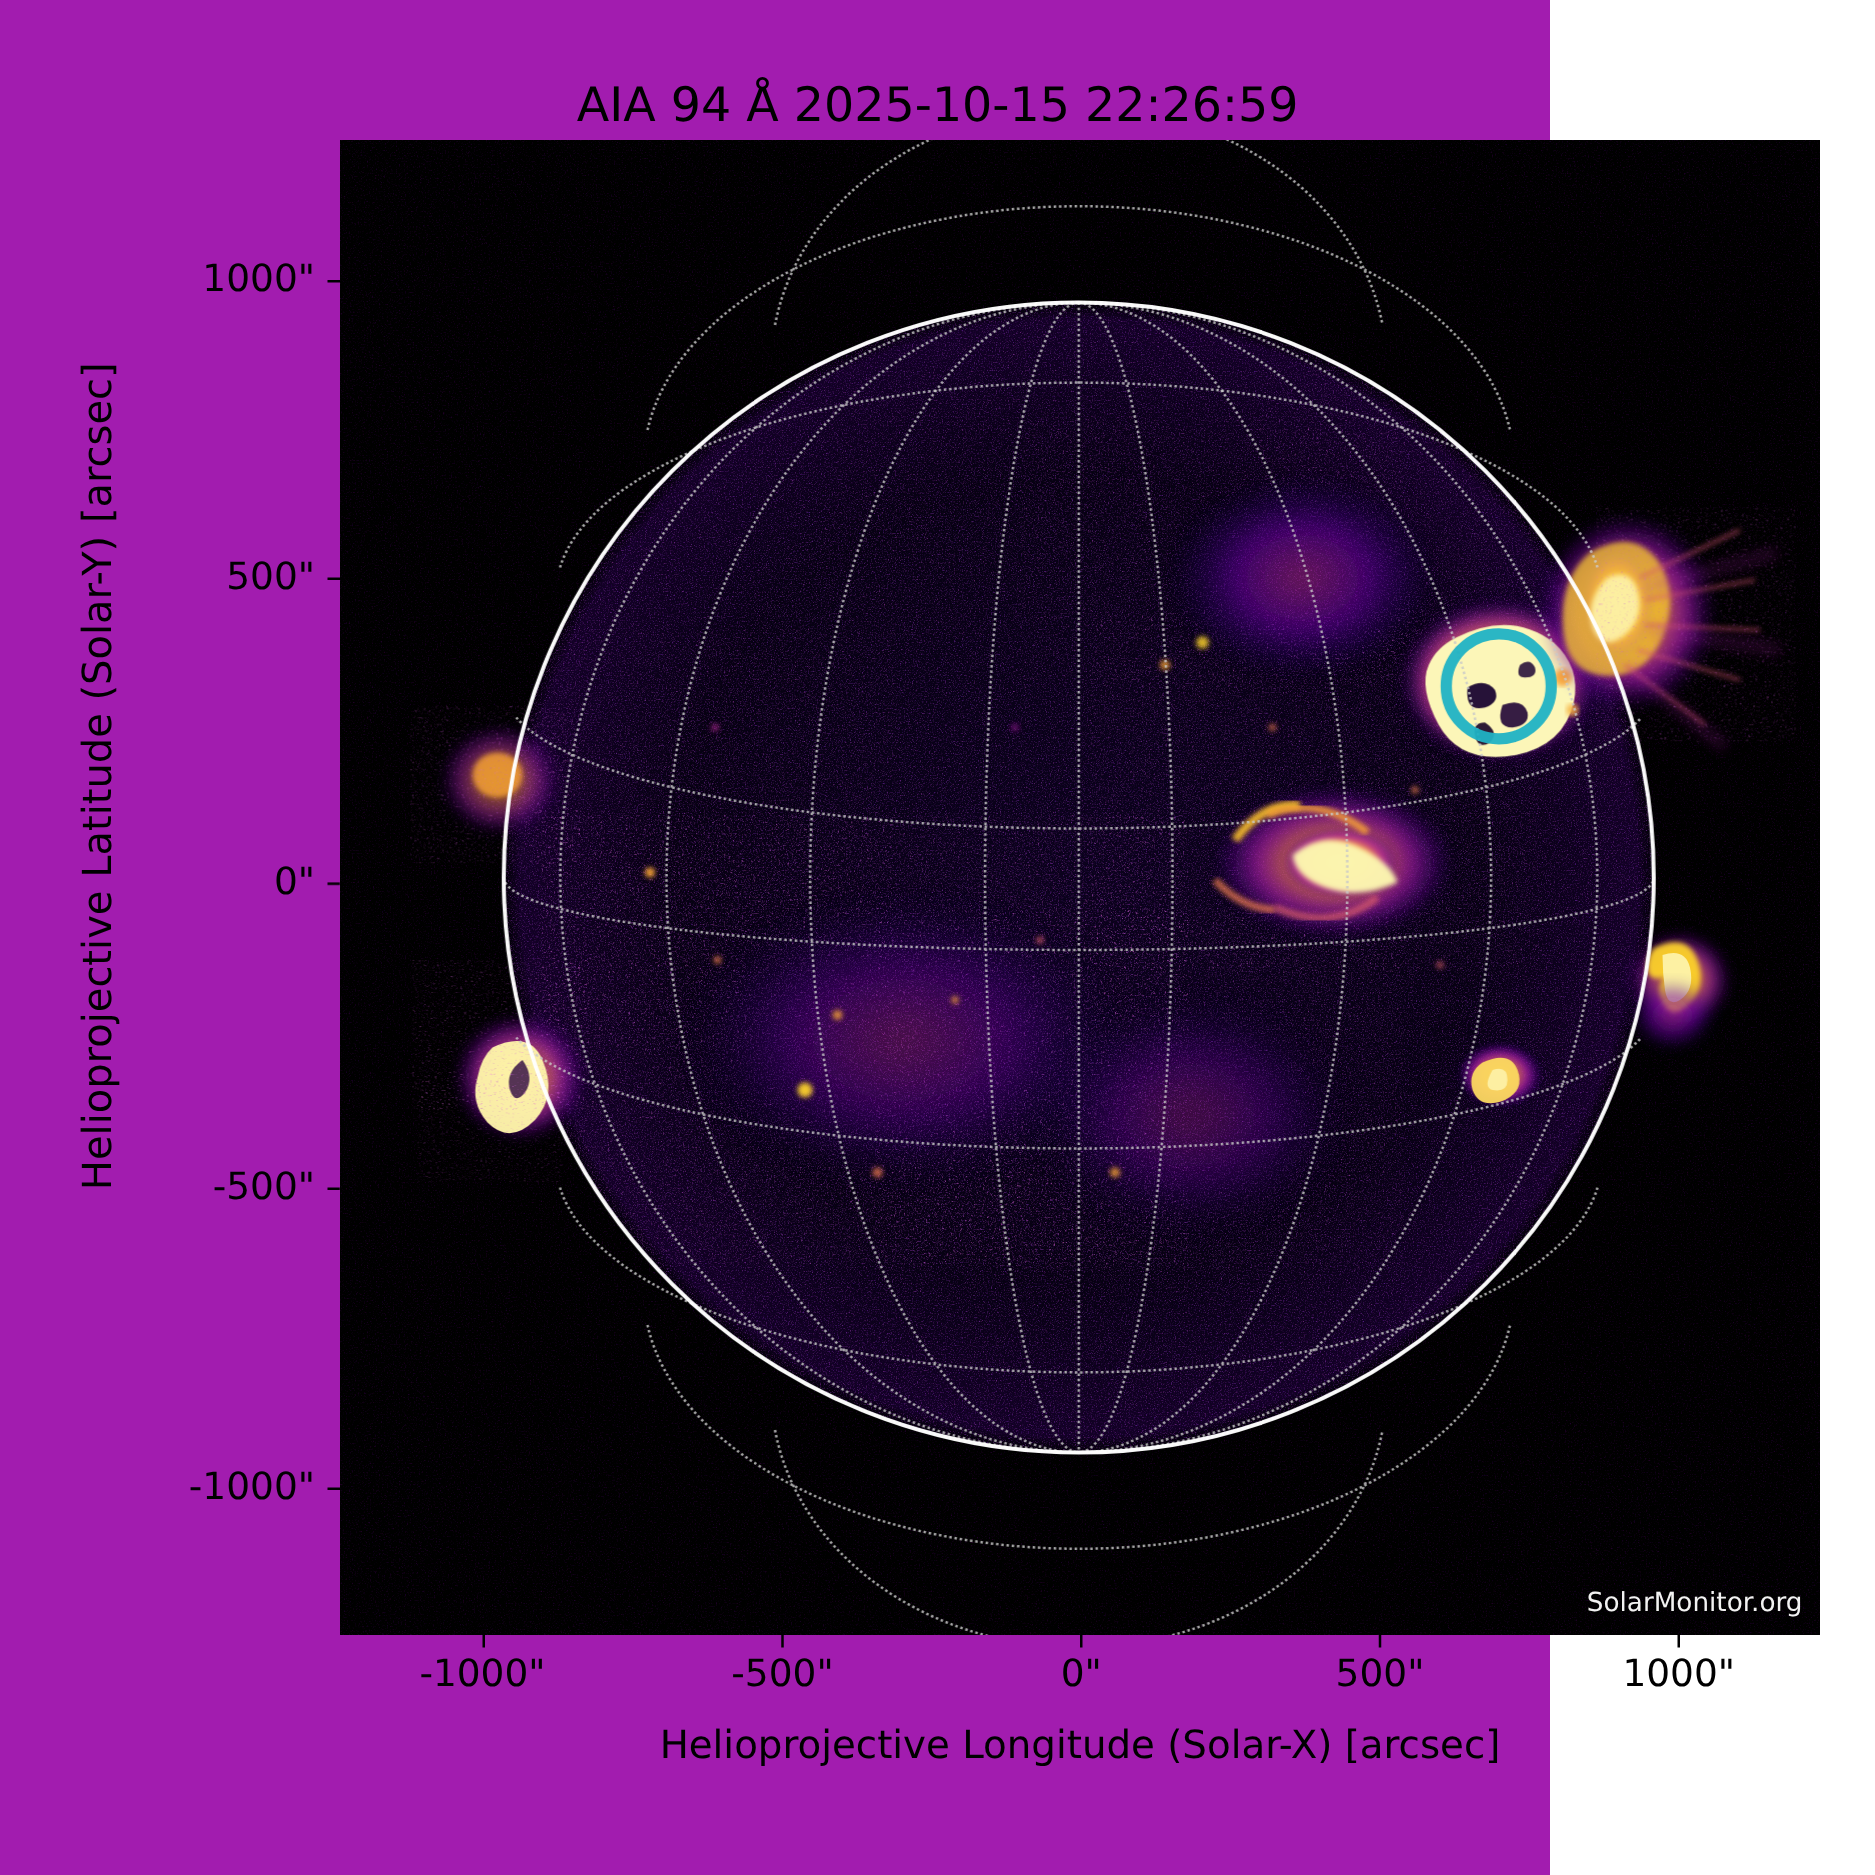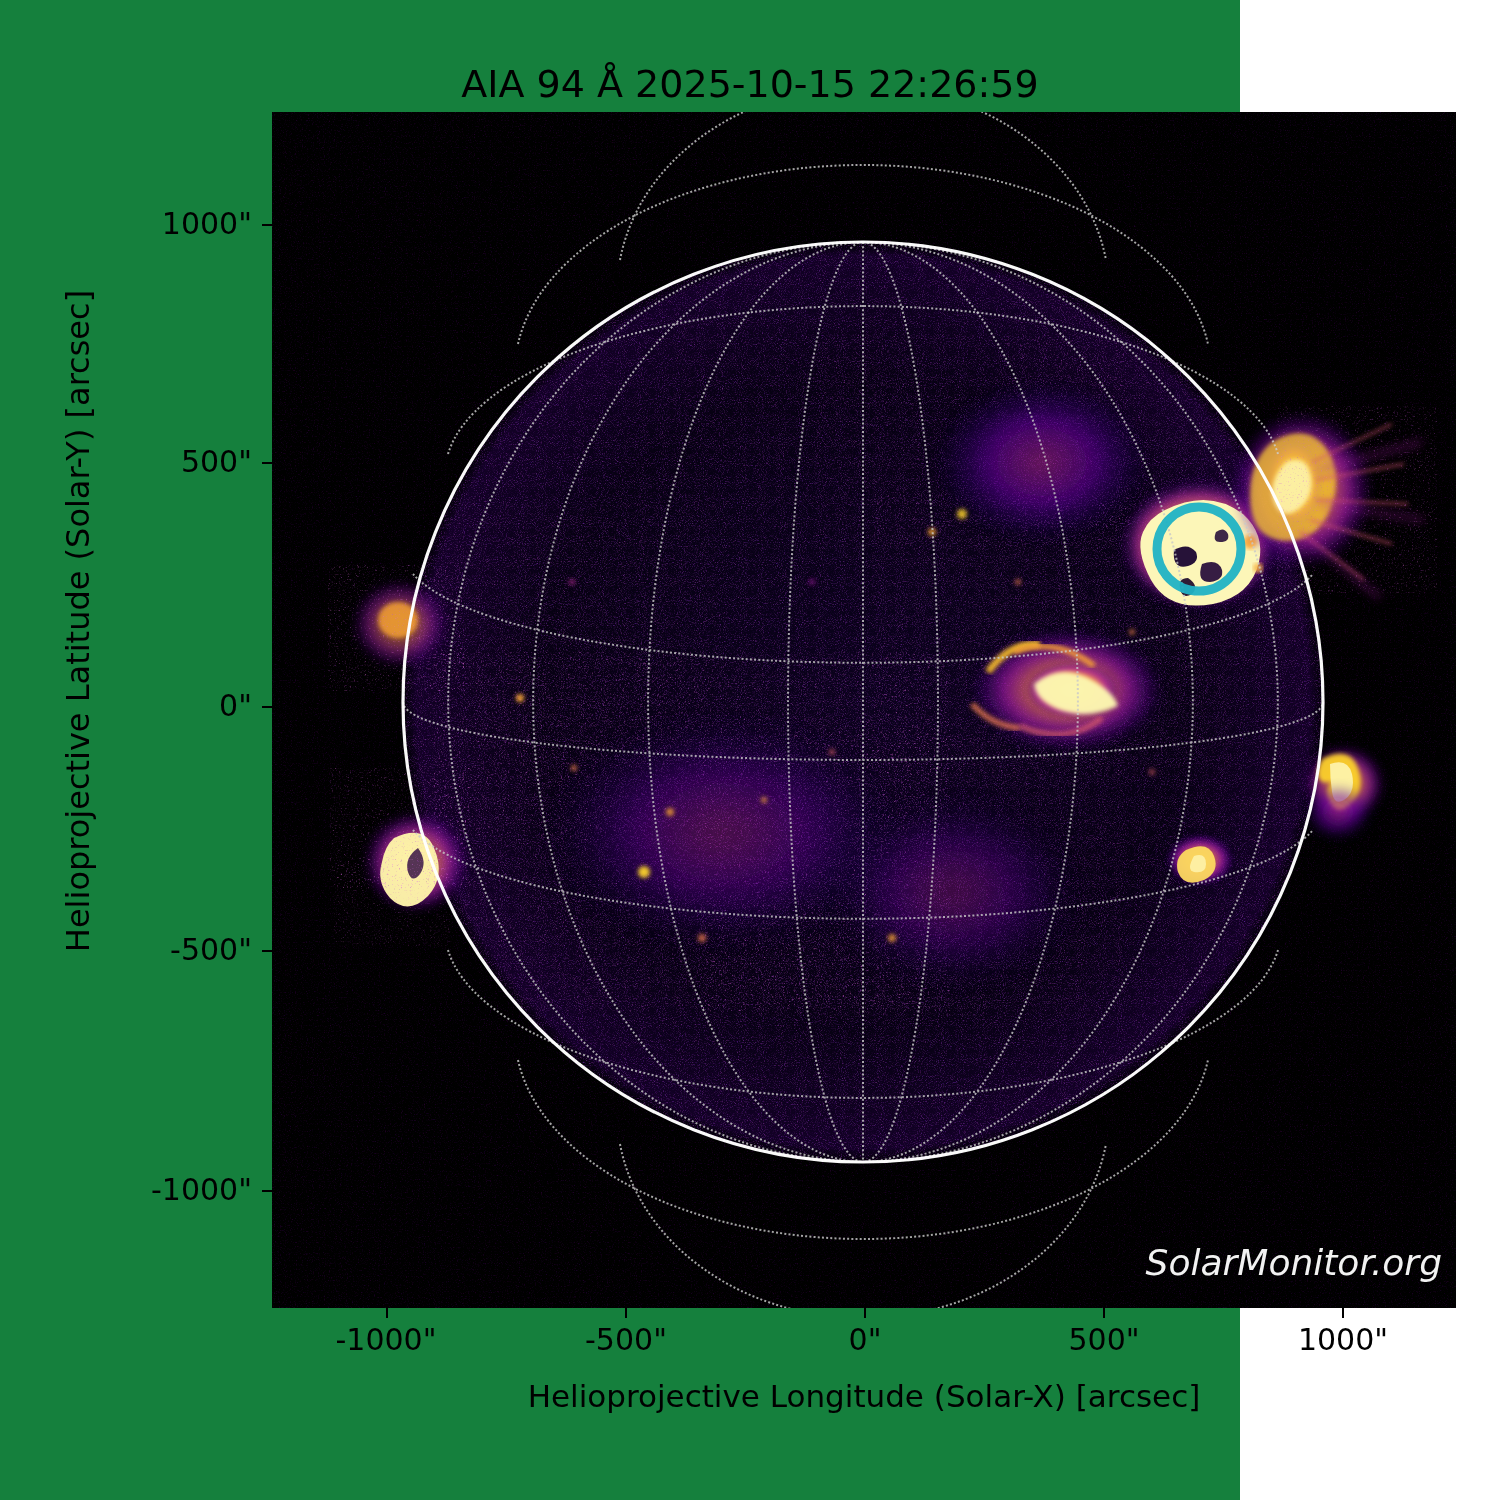--- a/index.html
+++ b/index.html
@@ -9,21 +9,21 @@
     overflow: hidden;
   }
   body {
     font-family: "DejaVu Sans", sans-serif;
     color: #000000;
   }
   #figure {
     position: relative;
     width: 1240px;
     height: 1500px;
-    background: #15803d;
+    background: #a21caf;
   }
   #chart-title {
     position: absolute;
     left: 0; top: 62px;
     width: 1500px;
     text-align: center;
     font-size: 38px;
     font-family: "DejaVu Sans", sans-serif;
     letter-spacing: 0px;
     color: #000;
@@ -66,27 +66,26 @@
     position: absolute;
     left: 272px; top: 1378px;
     width: 1184px;
     text-align: center;
     font-size: 31px;
     white-space: nowrap;
     color: #000;
   }
   #watermark {
     position: absolute;
-    right: 14px; bottom: 25px;
-    font-size: 36px;
+    right: 14px; bottom: 14px;
+    font-size: 21px;
     color: #f2f2f2;
     font-family: "DejaVu Sans", sans-serif;
     white-space: nowrap;
     text-shadow: 0 0 2px #000;
-    font-style: italic;
   }
 </style>
 </head>
 <body>
 
 <div id="figure">
 
   <div id="chart-title">AIA 94 Å 2025-10-15 22:26:59</div>
 
   <div id="plot-area">

